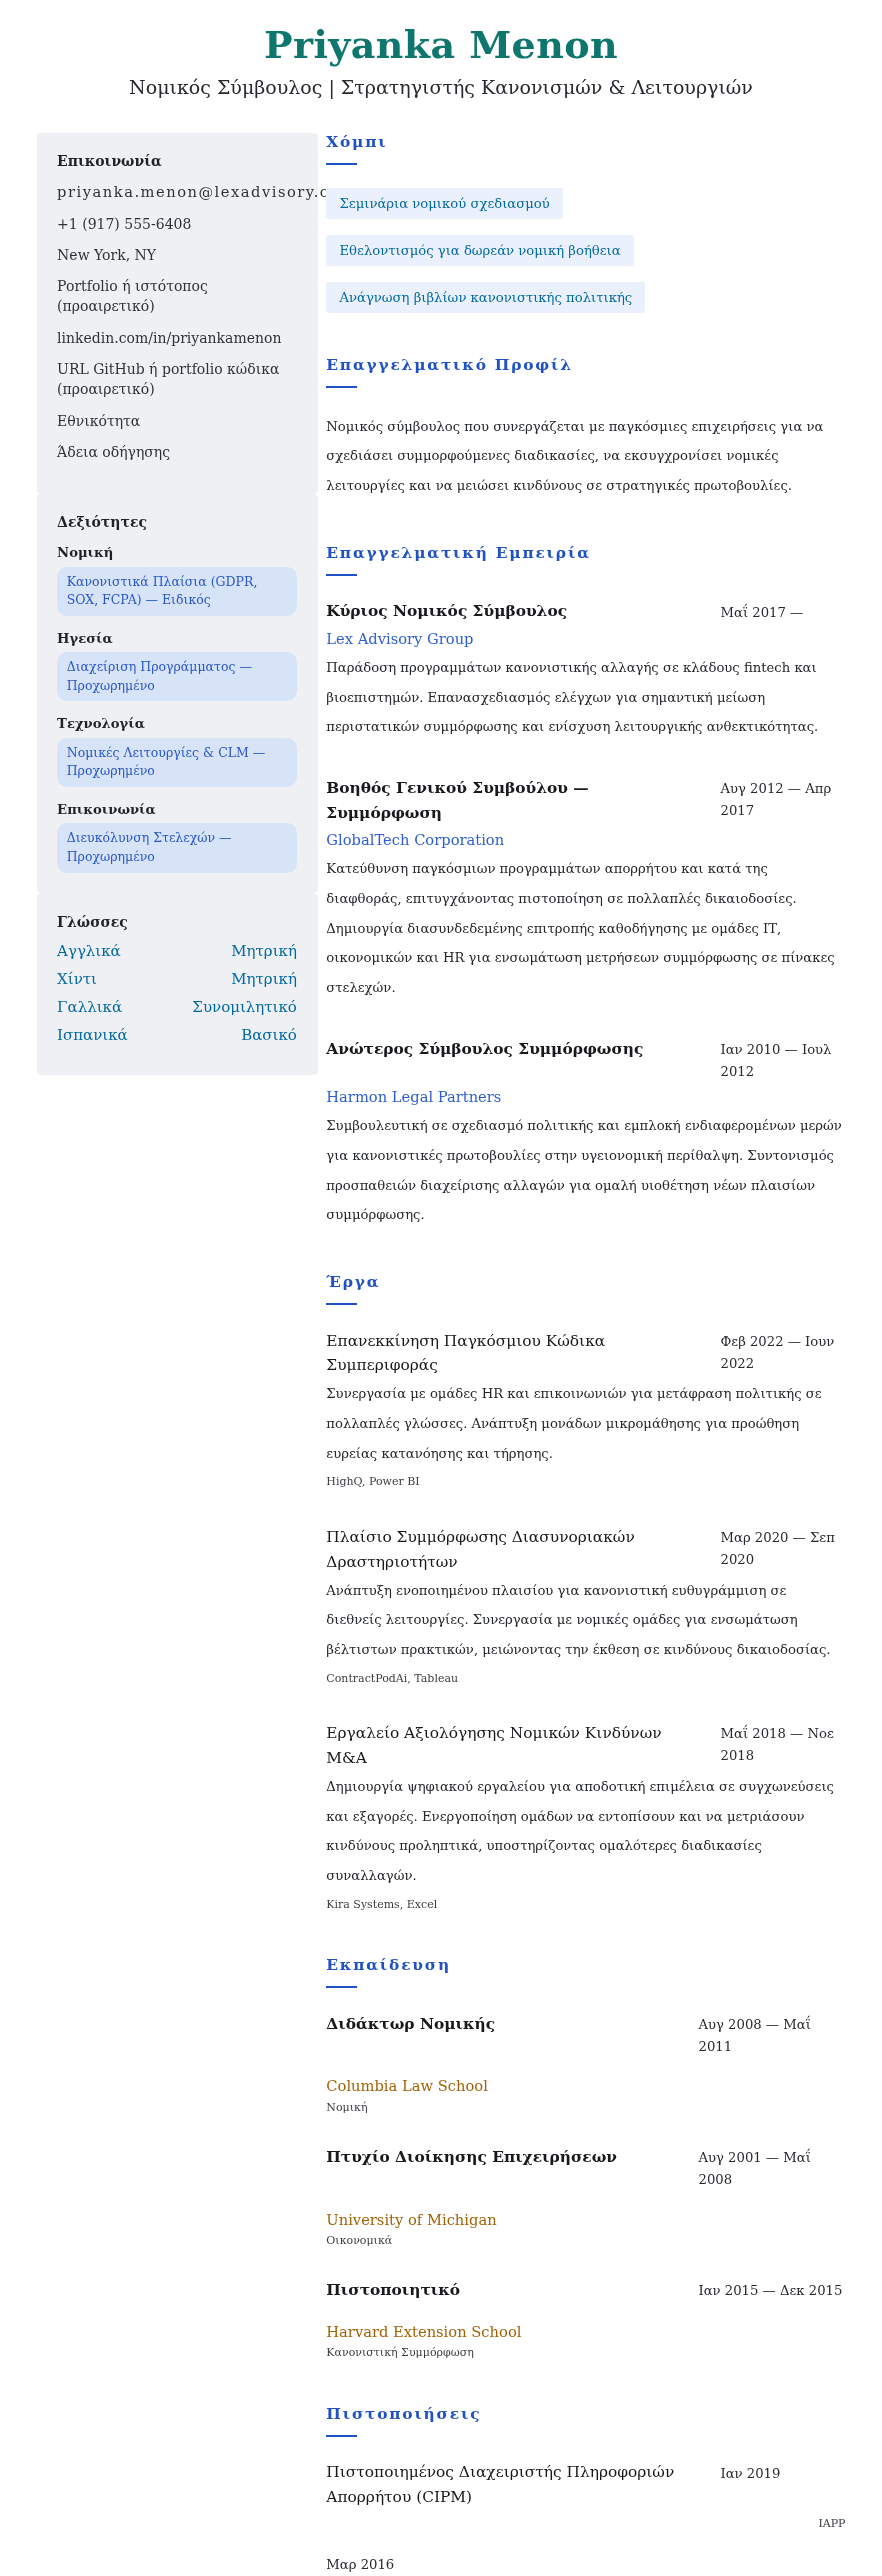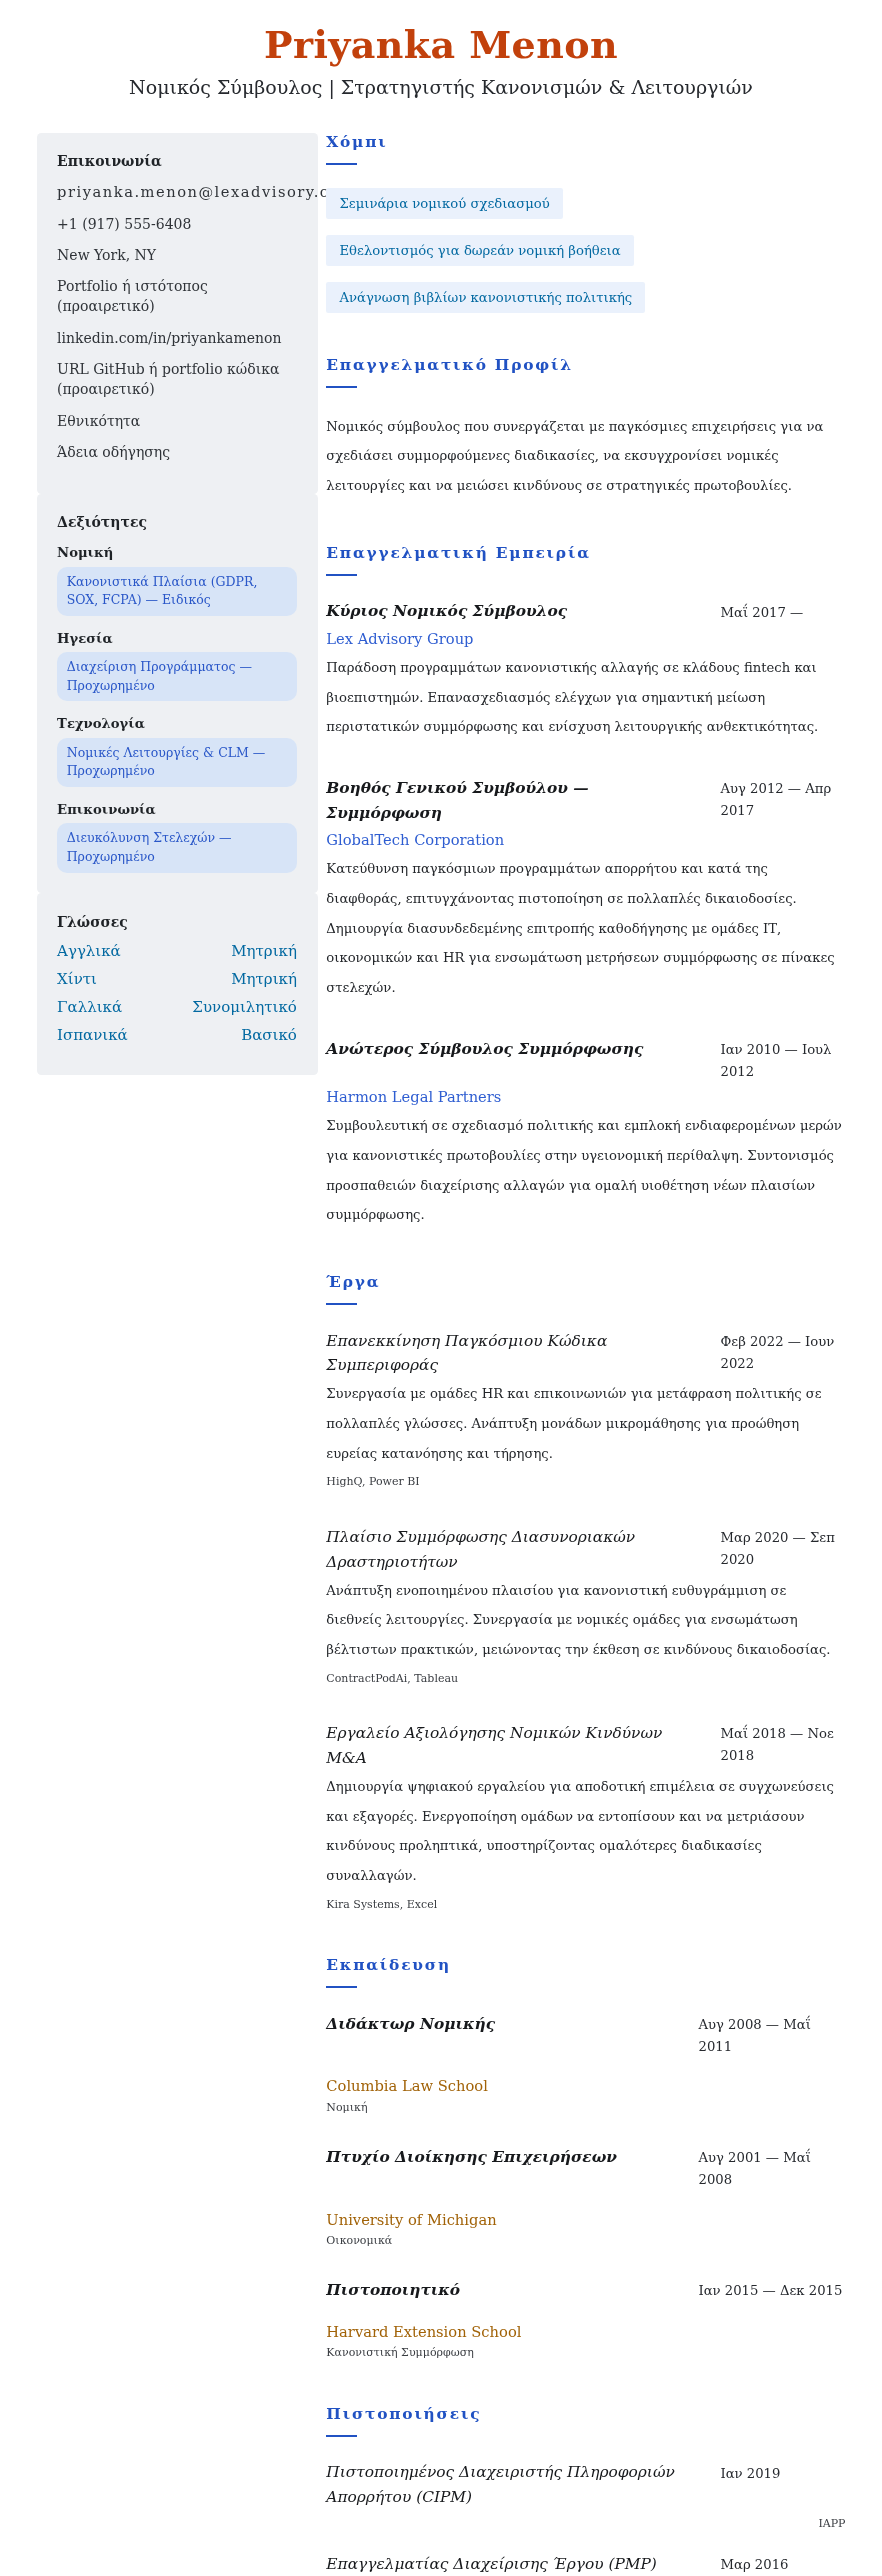--- a/index.html
+++ b/index.html
@@ -9,21 +9,21 @@
     color: #24272b;
     min-height: 2576px;
     width: 882px;
     margin: 0 auto;
   }
   
   .page-header { text-align: center; padding-top: 22px; }
   .name {
     font-size: 38px;
     font-weight: 700;
-    color: #c2410c;
+    color: #0f766e;
     letter-spacing: 0.4px;
   }
   .subtitle {
     font-size: 19px;
     color: #26292e;
     margin-top: 8.8px;
   }
   
   .container {
     width: 809px;
@@ -116,21 +116,20 @@
     color: #24272b;
   }
   .entry { margin-bottom: 34px; }
   .entry-head { display: flex; gap: 22px; }
   .entry-title {
     flex: 1 1 auto;
     font-size: 15.4px;
     font-weight: 700;
     line-height: 1.6;
     color: #17191c;
-    font-style: italic;
   }
   .entry-date {
     flex: 0 0 auto;
     width: 125px;
     font-size: 13.2px;
     line-height: 1.65;
     color: #26292e;
     padding-top: 2.2px;
   }
   .edu .entry-date { width: 147px; }
@@ -340,21 +339,20 @@
       <div class="cert-item">
         <div class="entry-head">
           <div class="entry-title" style="font-weight:400;">Πιστοποιημένος Διαχειριστής Πληροφοριών Απορρήτου (CIPM)</div>
           <div class="entry-date">Ιαν 2019</div>
         </div>
         <div class="cert-issuer">IAPP</div>
       </div>
 
       <div class="cert-item">
         <div class="entry-head">
-          <div class="entry-title" style="font-weight:400;">Επαγγελματίας Διαχείρισης Έργου (PMP)</div>
           <div class="entry-date">Μαρ 2016</div>
         </div>
         <div class="cert-issuer">PMI</div>
       </div>
     </section>
 
   </main>
 </div>
 
 

